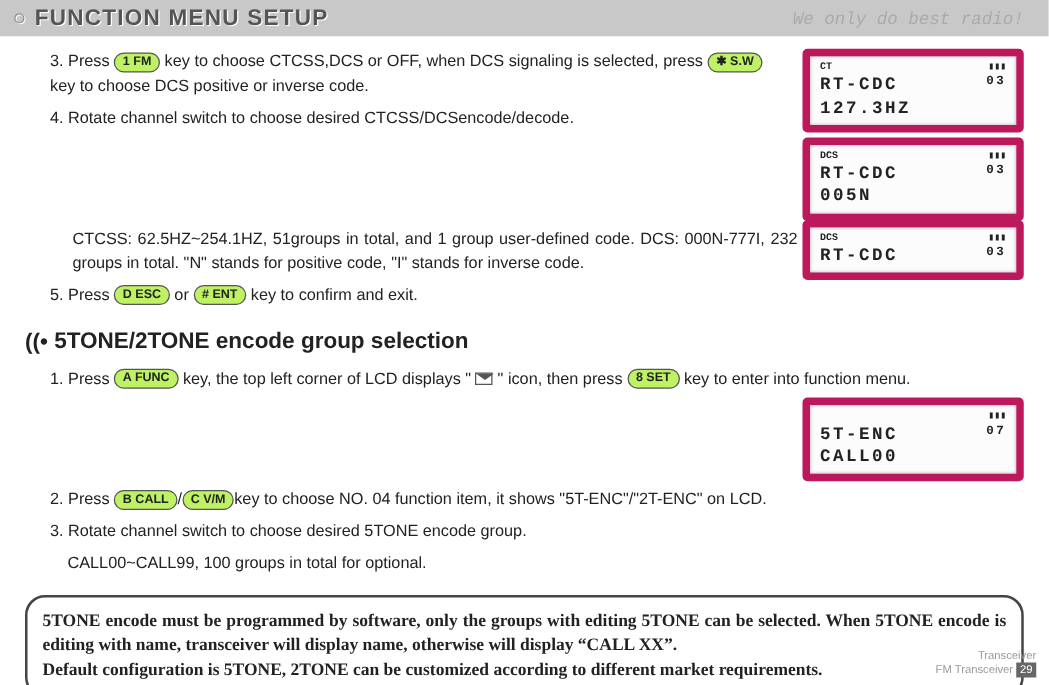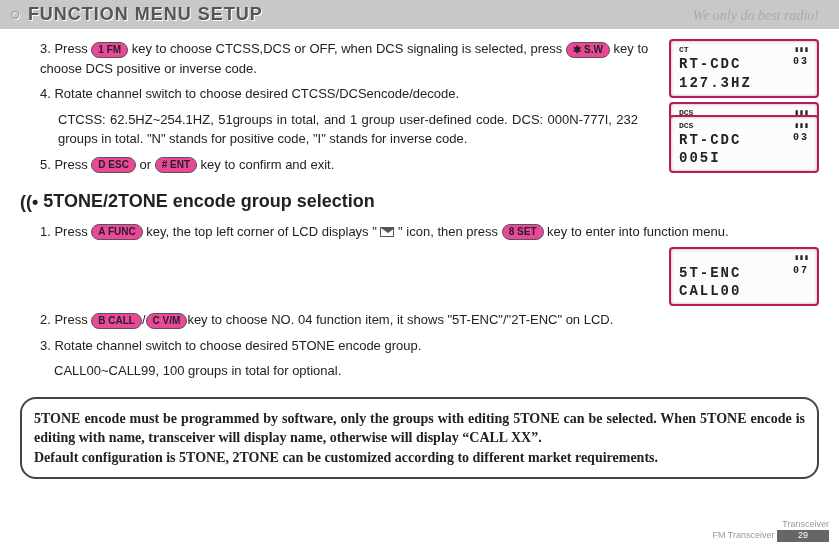--- a/index.html
+++ b/index.html
@@ -1,33 +1,33 @@
 <!DOCTYPE html>
 <html><head>
 <meta charset="utf-8">
 <style>
   * { box-sizing: border-box; margin: 0; padding: 0; }
   body { width: 839px; height: 548px; background: #fff; font-family: Arial, sans-serif; position: relative; overflow: hidden; }
   .header { background: #c8c8c8; padding: 4px 10px; font-size: 18px; font-weight: bold; color: #888; text-shadow: 1px 1px 0 #fff; letter-spacing: 1px; }
   .header-inner { color: #555; }
   .bullet-o { color: #888; margin-right: 6px; }
-  .slogan { position: absolute; top: 8px; right: 20px; font-family: Liberation Serif, serif; font-style: italic; font-size: 14px; color: #aaa; }
+  .slogan { position: absolute; top: 8px; right: 20px; font-family: Liberation Mono, monospace; font-style: italic; font-size: 14px; color: #aaa; }
   .content { padding: 10px 20px 0 20px; font-size: 13px; line-height: 1.5; color: #222; }
   .item { margin-bottom: 6px; overflow: hidden; }
   .indent { margin-left: 20px; }
   .indent2 { margin-left: 38px; text-align: justify; }
-  .key { display: inline-block; border: 1px solid #555; border-radius: 8px; padding: 0 6px; font-size: 10px; font-weight: bold; background: #ec4899; line-height: 14px; vertical-align: middle; min-width: 28px; text-align: center; font-family: Arial; }
+  .key { display: inline-block; border: 1px solid #555; border-radius: 8px; padding: 0 6px; font-size: 10px; font-weight: bold; background: #bef264; line-height: 14px; vertical-align: middle; min-width: 28px; text-align: center; font-family: Arial; }
   .subhead { font-size: 18px; font-weight: bold; margin: 8px 0 6px 0; }
   .sig { display: inline-block; vertical-align: middle; }
-  .lcd { float: right; clear: right; width: 150px; border: 2px solid #be185d; border-radius: 4px; padding: 4px 8px; margin-left: 10px; margin-bottom: 4px; background: #fcfcfc; font-family: 'Courier New', monospace; font-size: 14px; font-weight: bold; letter-spacing: 2px; line-height: 1.3; box-shadow: inset 0 0 3px #aaa; position: relative; }
+  .lcd { float: right; clear: right; width: 177px; border: 6px solid #be185d; border-radius: 4px; padding: 4px 8px; margin-left: 10px; margin-bottom: 4px; background: #fcfcfc; font-family: 'Courier New', monospace; font-size: 14px; font-weight: bold; letter-spacing: 2px; line-height: 1.3; box-shadow: inset 0 0 3px #aaa; position: relative; }
   .lcd .top { font-size: 8px; letter-spacing: 0; display: flex; justify-content: space-between; }
   .lcd .num03 { font-size: 10px; }
   .note-box { border: 2px solid #444; border-radius: 16px; padding: 10px 12px; margin: 10px 0; font-family: 'Times New Roman', serif; font-size: 14px; font-weight: bold; text-align: justify; line-height: 1.4; }
   .footer { position: absolute; bottom: 6px; right: 10px; font-size: 9px; color: #999; text-align: right; line-height: 1.1; }
-  .page { display: inline-block; background: #666; color: #fff; padding: 1px 21px; font-size: 9px; }
+  .page { display: inline-block; background: #666; color: #fff; padding: 1px 3px; font-size: 9px; }
   .mail-icon { display: inline-block; width: 14px; height: 10px; border: 1px solid #555; position: relative; vertical-align: middle; }
   .mail-icon::after { content: ""; position: absolute; top: 0; left: 0; width: 0; height: 0; border-left: 7px solid transparent; border-right: 7px solid transparent; border-top: 5px solid #555; }
 </style>
 </head>
 <body>
 
 <div class="header">
   <span class="bullet-o">○</span><span class="header-inner">FUNCTION MENU SETUP</span>
 </div>
 <div class="slogan">We only do best radio!</div>
@@ -58,21 +58,20 @@
 
   <div class="item indent">4. Rotate channel switch to choose desired CTCSS/DCSencode/decode.</div>
   <div class="item indent2" style="width:580px">CTCSS: 62.5HZ~254.1HZ, 51groups in total, and 1 group user-defined code. DCS: 000N-777I, 232 groups in total. "N" stands for positive code, "I" stands for inverse code.</div>
 
   <div class="lcd" style="margin-top:-50px">
     <div class="top">
         <span>DCS</span>
         <span>▮▮▮</span>
       </div>
     <div><span>RT-CDC</span> <span class="num03" style="float:right">03</span></div>
-    <div>  005I</div>
   </div>
 
   <div class="item indent">
     <span>5. Press </span><span class="key">D ESC</span><span> or </span><span class="key"># ENT</span><span> key to confirm and exit.</span>
   </div>
 
   <div style="clear:both"></div>
   <div class="subhead"><span class="sig">((•</span> <span>5TONE/2TONE encode group selection</span></div>
 
   <div class="item indent">

